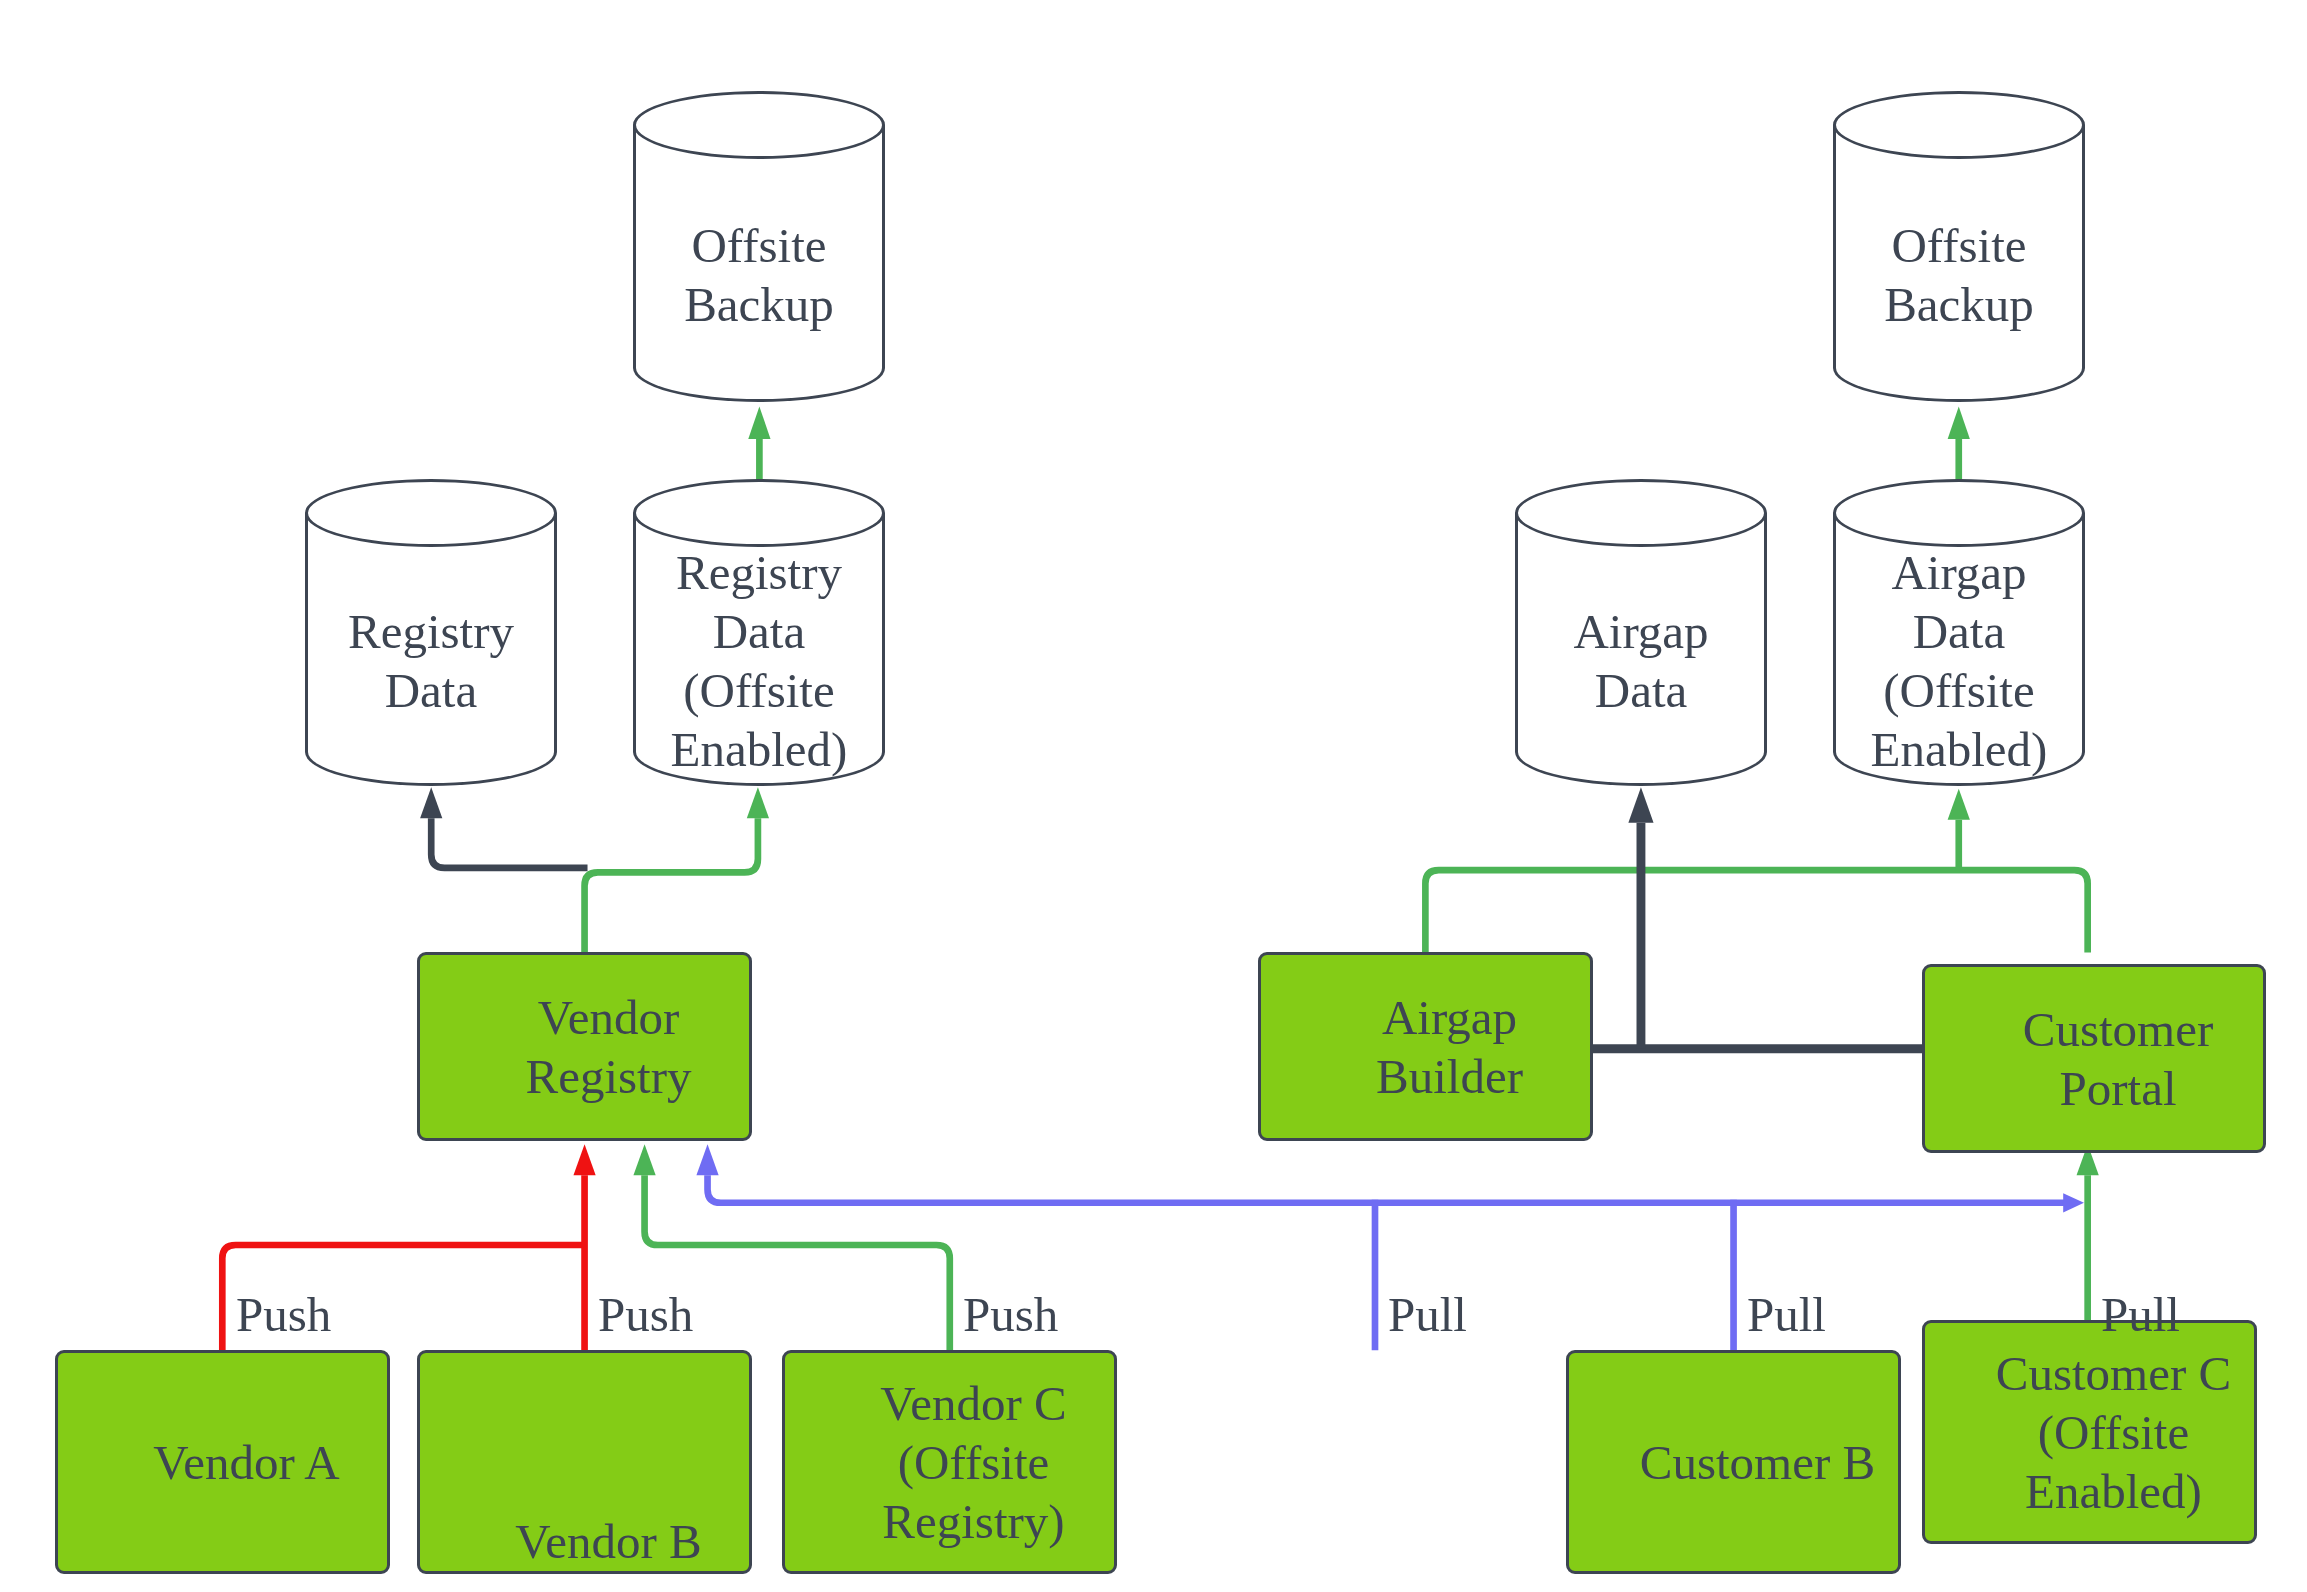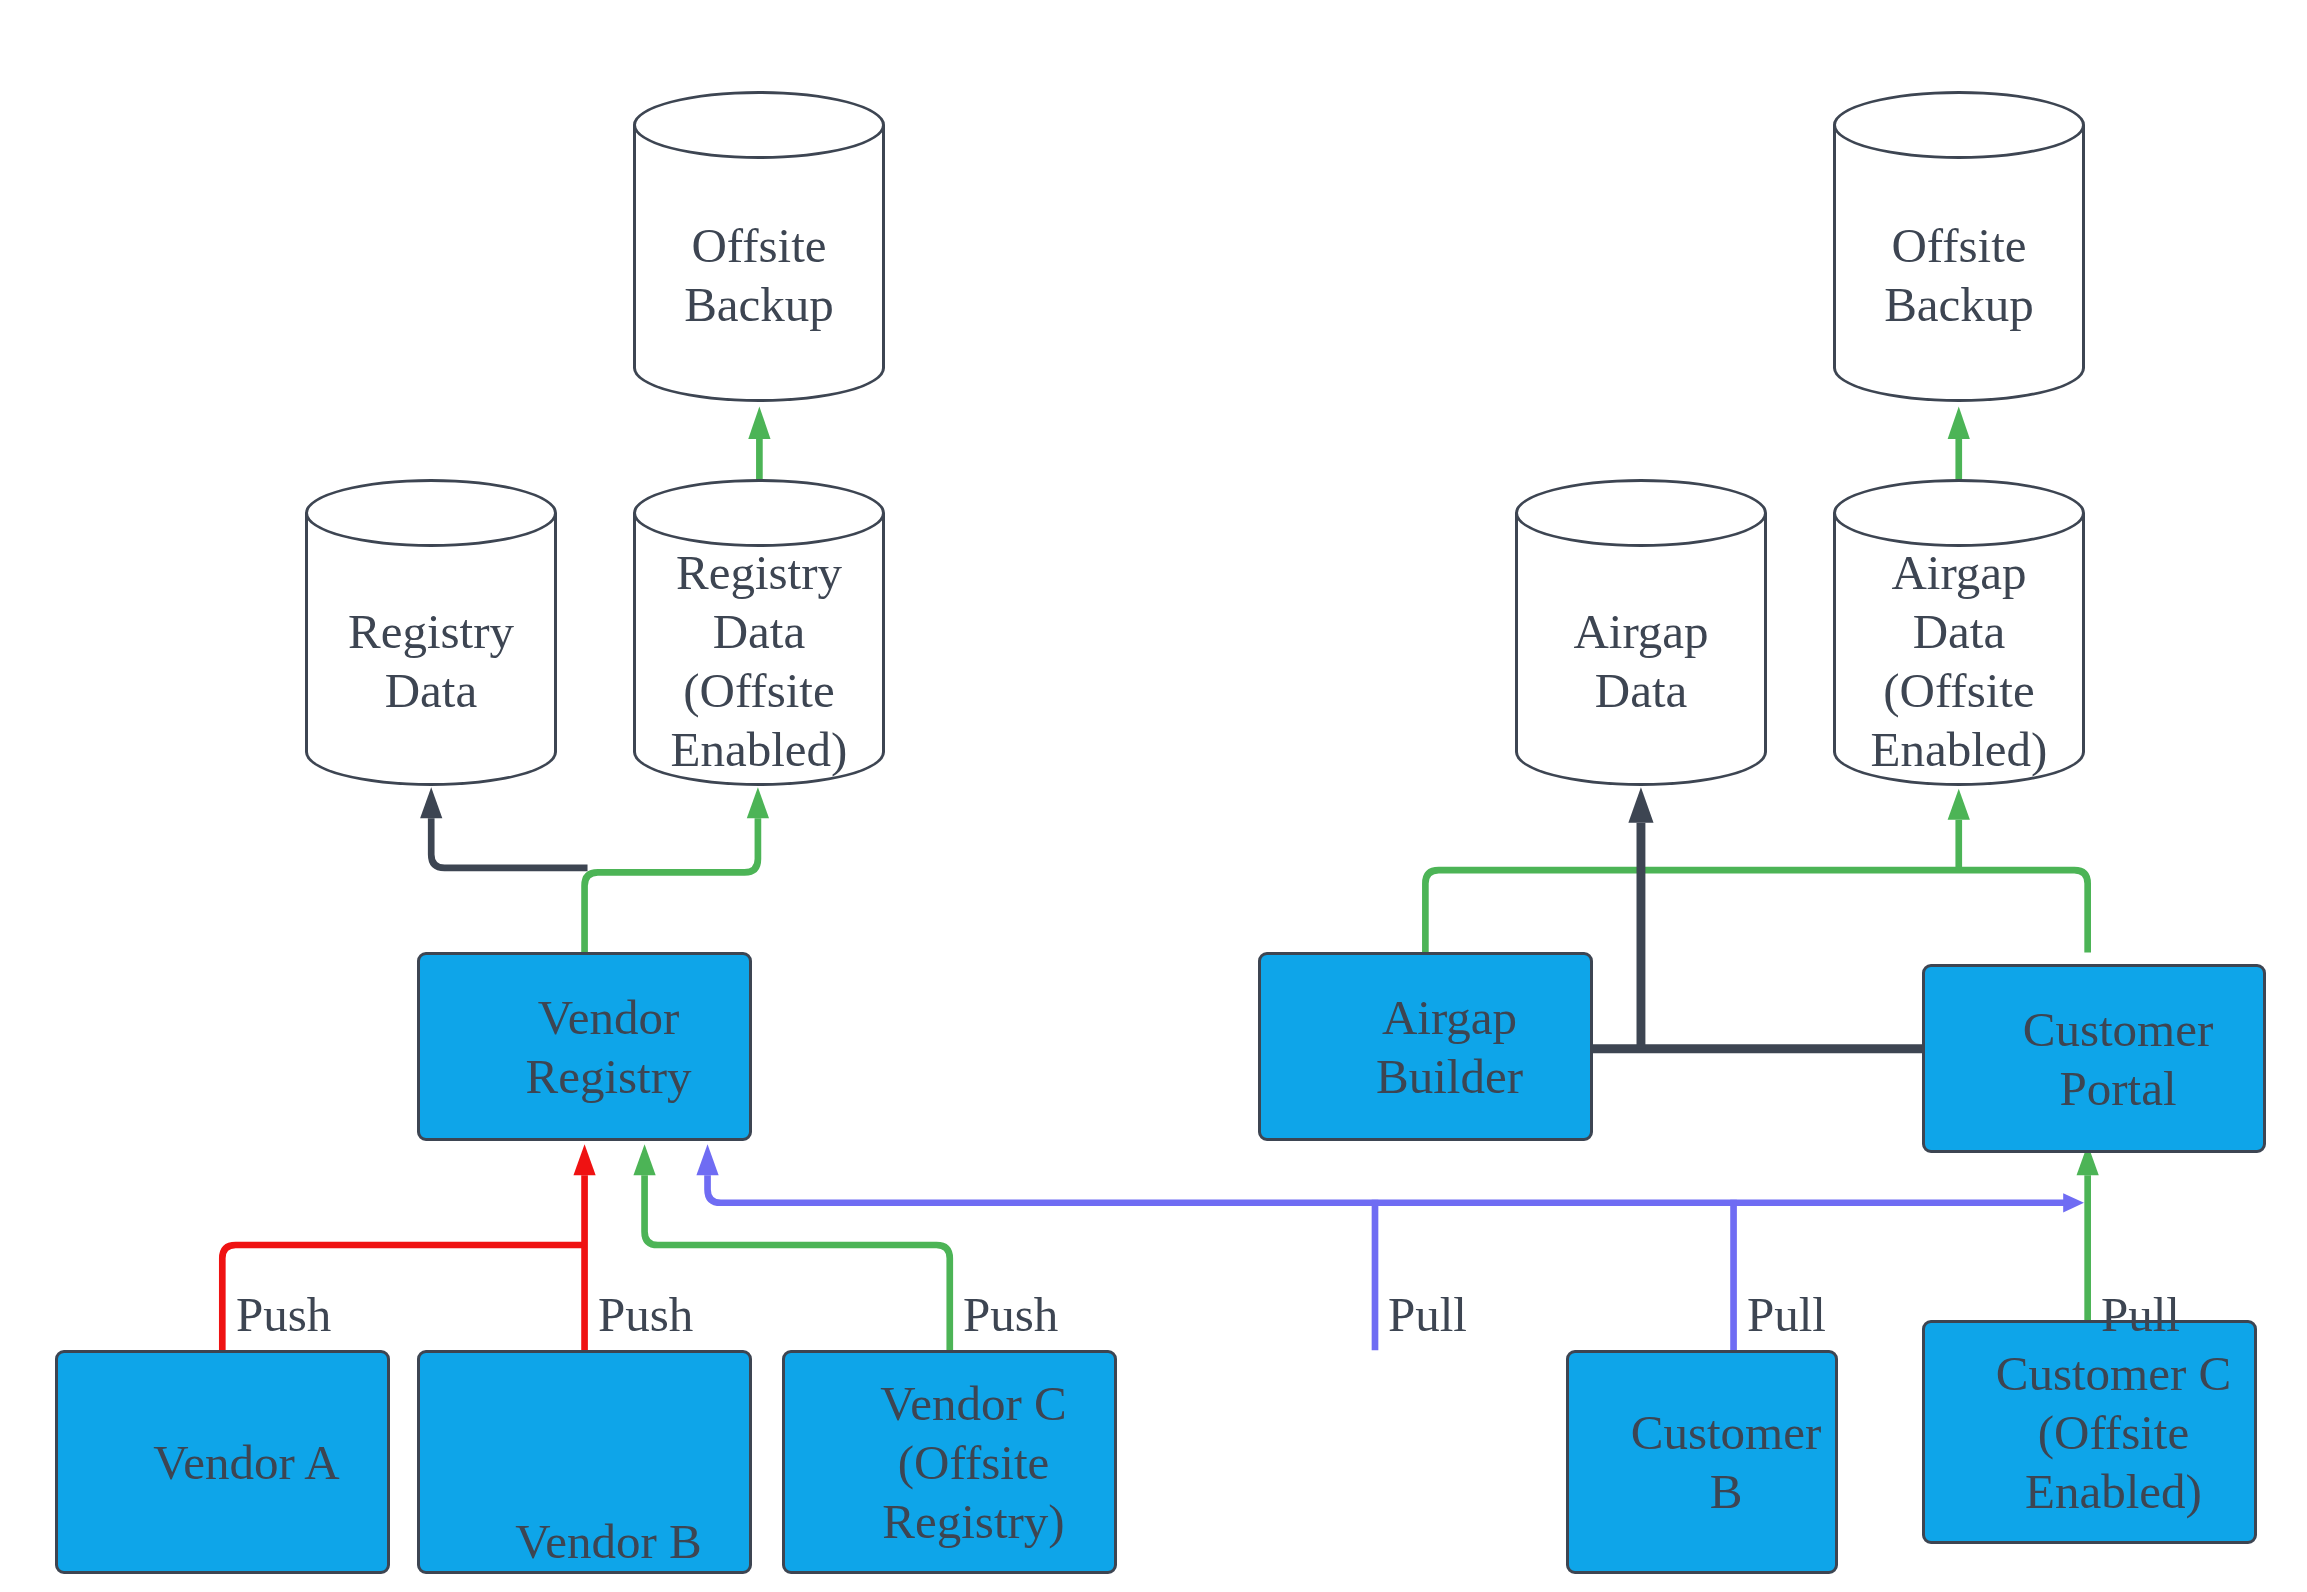--- a/index.html
+++ b/index.html
@@ -13,21 +13,21 @@
   .edges{position:absolute;left:0;top:0;width:2307px;height:1592px;}
   .edges path{fill:none;stroke-width:9px;}
   .edges path.wide{stroke-width:12px;}
   .edges .c-dark{stroke:var(--dark);} .edges .c-red{stroke:var(--red);}
   .edges .c-green{stroke:var(--green);} .edges .c-blue{stroke:var(--blue);}
   .edges .f-dark{fill:var(--dark);stroke:none;} .edges .f-red{fill:var(--red);stroke:none;}
   .edges .f-green{fill:var(--green);stroke:none;} .edges .f-blue{fill:var(--blue);stroke:none;}
 
   .node{position:absolute;box-sizing:border-box;}
   .box{
-    border:3px solid var(--dark);border-radius:9px;background:#0ea5e9;
+    border:3px solid var(--dark);border-radius:9px;background:#84cc16;
     display:flex;align-items:center;justify-content:center;text-align:center;
     font-size:49px;line-height:59px;white-space:pre-line;padding-left:48px;
   }
   .cylinder{background:transparent;}
   .cyl-top{
     position:absolute;left:0;top:0;right:0;height:68px;box-sizing:border-box;
     border:3px solid var(--dark);border-radius:50%;background:#fff;z-index:2;
   }
   .cyl-side{
     position:absolute;left:0;top:34px;right:0;bottom:0;box-sizing:border-box;
@@ -148,21 +148,21 @@
     <span>Vendor A</span>
   </div>
   <div class="node box" style="left:417px;top:1314px;width:335px;height:224px;align-items:flex-end;">
     <span>Vendor B</span>
   </div>
   <div class="node box" style="left:782px;top:1314px;width:335px;height:224px;">
     <span>Vendor C
 (Offsite
 Registry)</span>
   </div>
-  <div class="node box" style="left:1566px;top:1314px;width:272px;height:224px;">
+  <div class="node box" style="left:1566px;top:1314px;width:335px;height:224px;">
     <span>Customer B</span>
   </div>
   <div class="node box" style="left:1922px;top:1284px;width:335px;height:224px;">
     <span>Customer C
 (Offsite
 Enabled)</span>
   </div>
 
   <div class="edge-label" style="left:236px;top:1251px;">Push</div>
   <div class="edge-label" style="left:598px;top:1251px;">Push</div>

